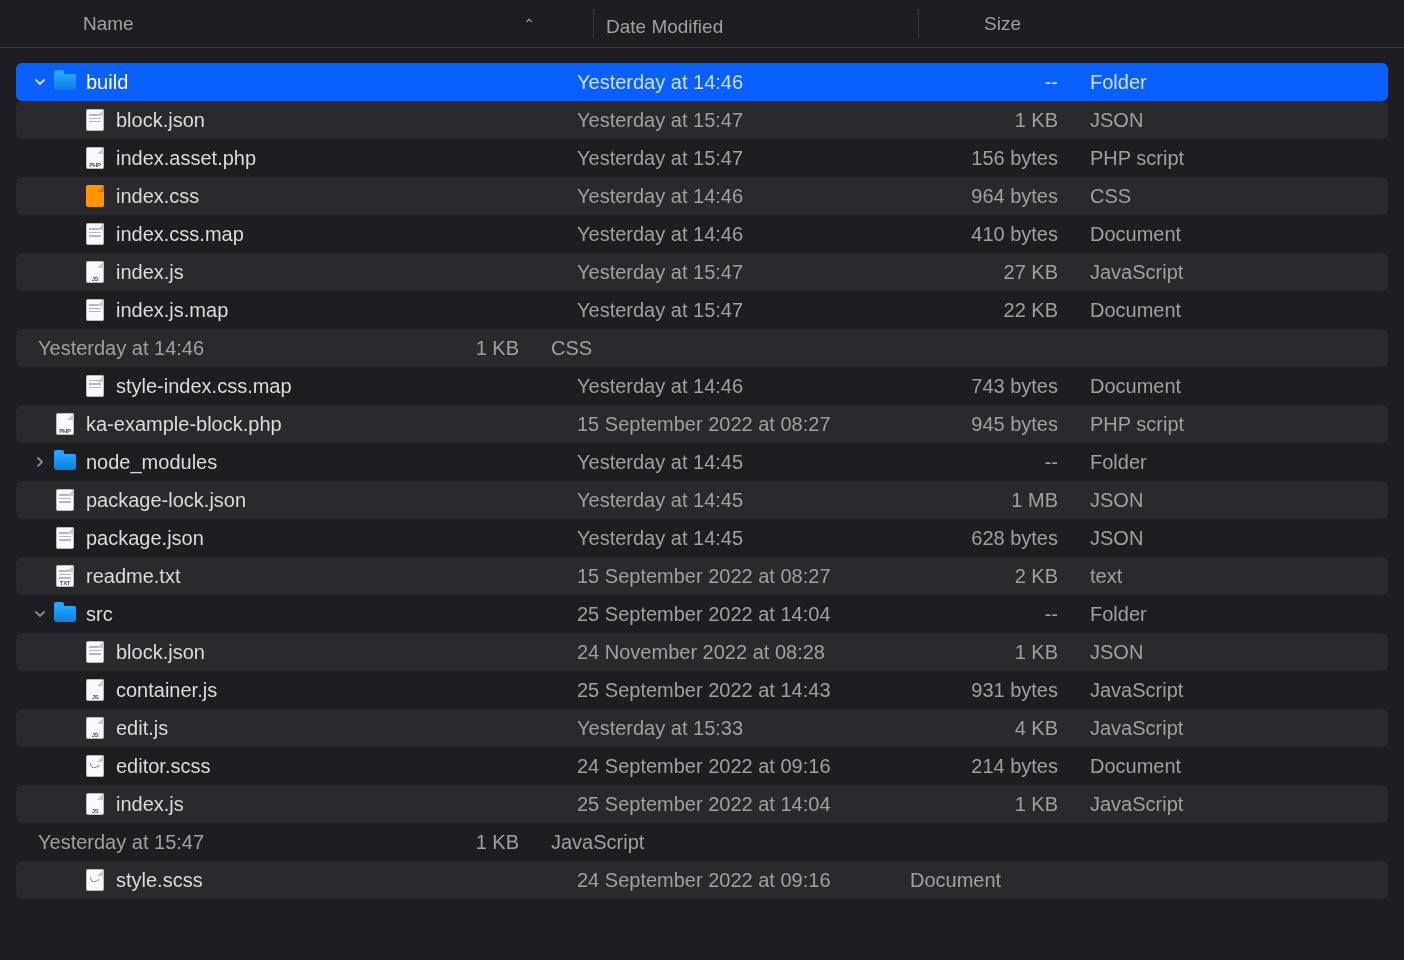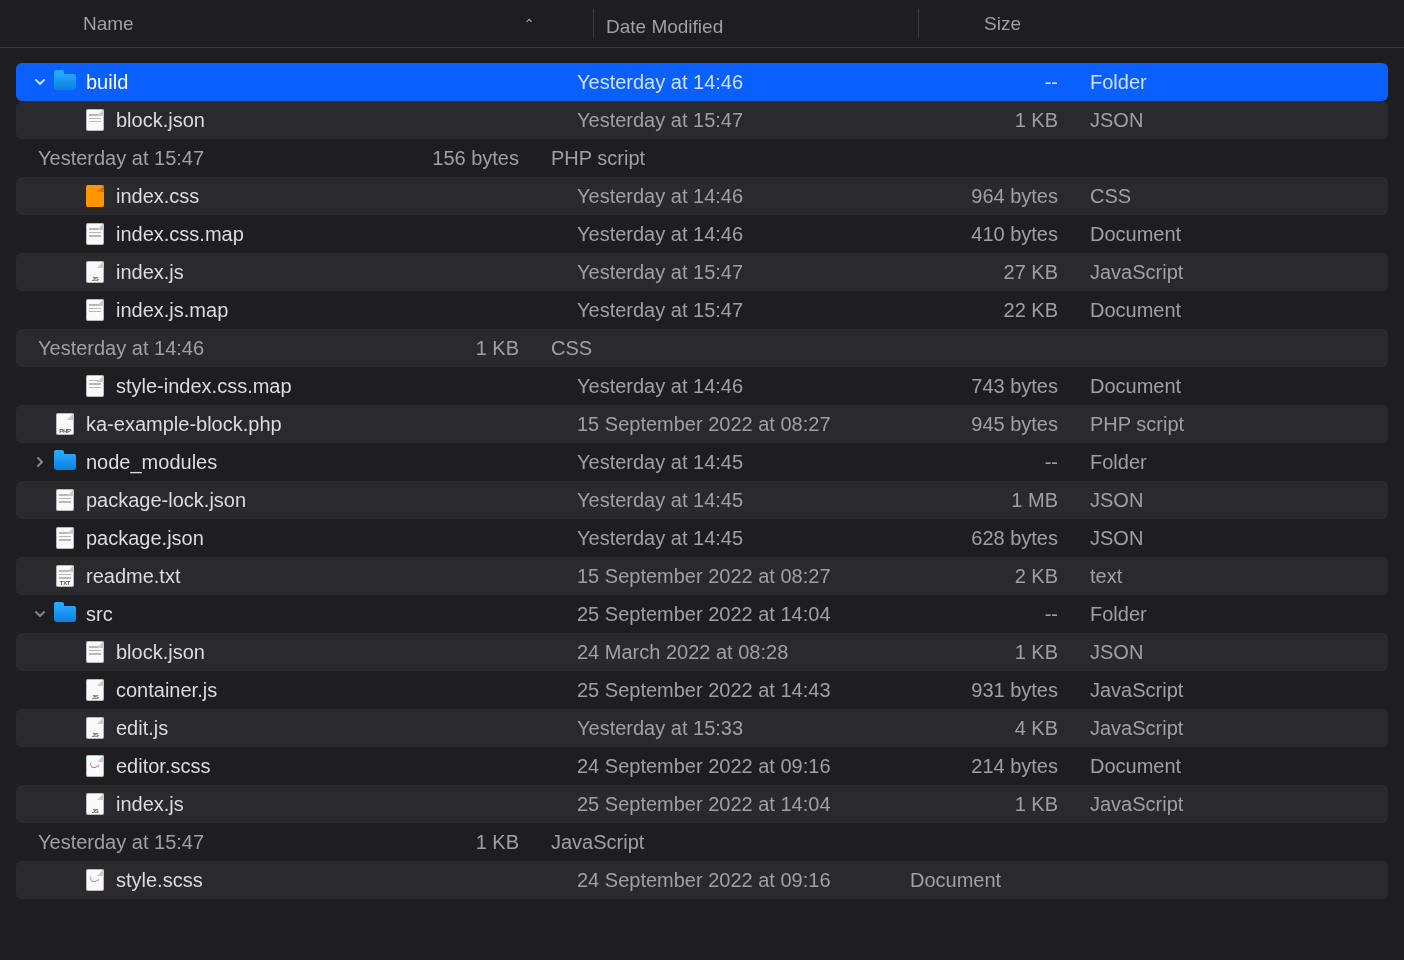--- a/index.html
+++ b/index.html
@@ -172,20 +172,30 @@
               <span class="lines"></span>
             </span>
           </span>
           <span class="filelabel">block.json</span>
         </div>
         <div class="cell date-cell">Yesterday at 15:47</div>
         <div class="cell size-cell">1 KB</div>
         <div class="cell kind-cell">JSON</div>
       </div>
       <div class="row">
+        <div class="cell name-cell">
+          <span class="indent-1" style="display: inline-block;"></span>
+          <span class="disclosure hidden"></span>
+          <span class="icon">
+            <span class="ico-file ico-php">
+              <span class="badge">PHP</span>
+            </span>
+          </span>
+          <span class="filelabel">index.asset.php</span>
+        </div>
         <div class="cell date-cell">Yesterday at 15:47</div>
         <div class="cell size-cell">156 bytes</div>
         <div class="cell kind-cell">PHP script</div>
       </div>
       <div class="row alt">
         <div class="cell name-cell">
           <span class="indent-1" style="display: inline-block;"></span>
           <span class="disclosure hidden"></span>
           <span class="icon">
             <span class="ico-file ico-css-s"></span>
@@ -360,21 +370,21 @@
         <div class="cell name-cell">
           <span class="indent-1" style="display: inline-block;"></span>
           <span class="disclosure hidden"></span>
           <span class="icon">
             <span class="ico-file ico-json">
               <span class="lines"></span>
             </span>
           </span>
           <span class="filelabel">block.json</span>
         </div>
-        <div class="cell date-cell">24 March 2022 at 08:28</div>
+        <div class="cell date-cell">24 November 2022 at 08:28</div>
         <div class="cell size-cell">1 KB</div>
         <div class="cell kind-cell">JSON</div>
       </div>
       <div class="row">
         <div class="cell name-cell">
           <span class="indent-1" style="display: inline-block;"></span>
           <span class="disclosure hidden"></span>
           <span class="icon">
             <span class="ico-file ico-js">
               <span class="badge">JS</span>

